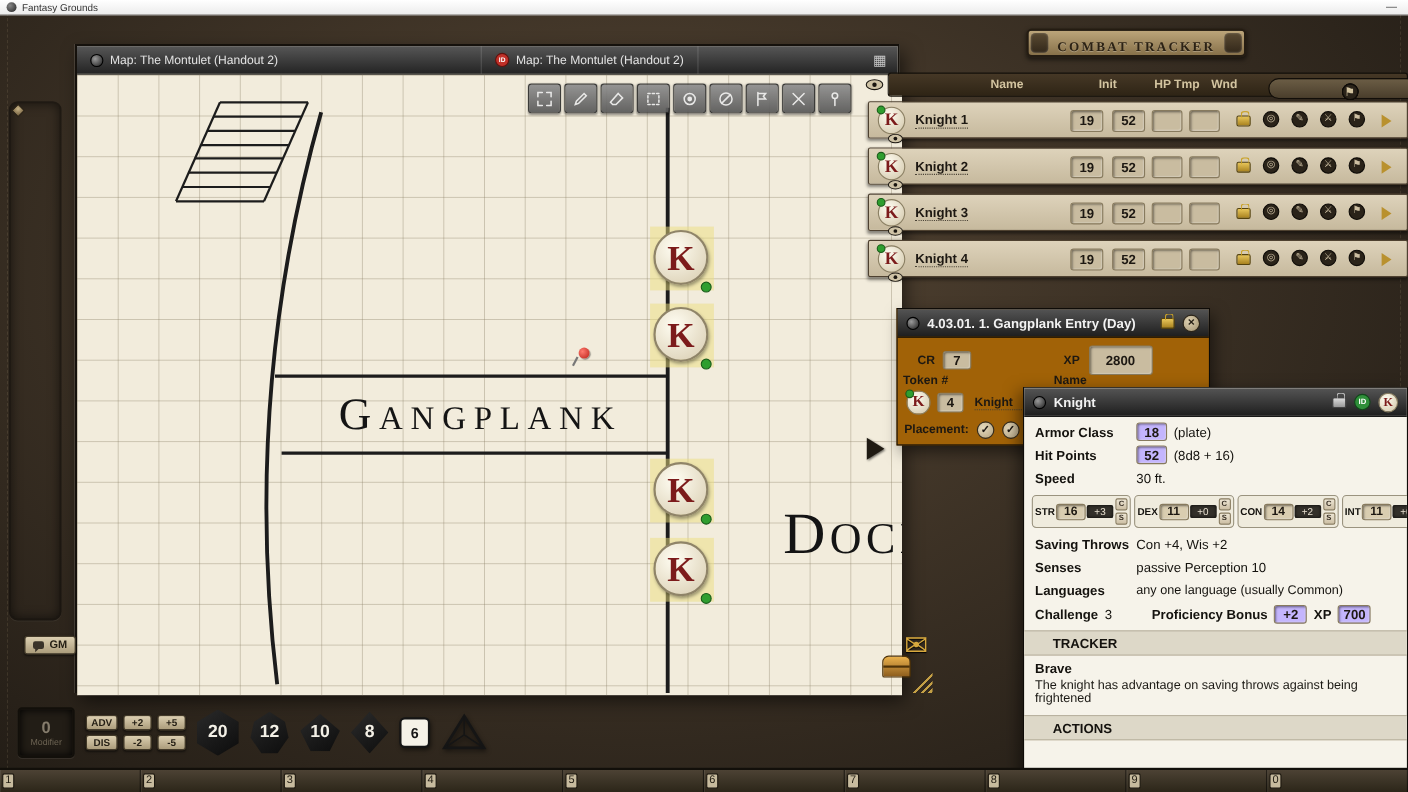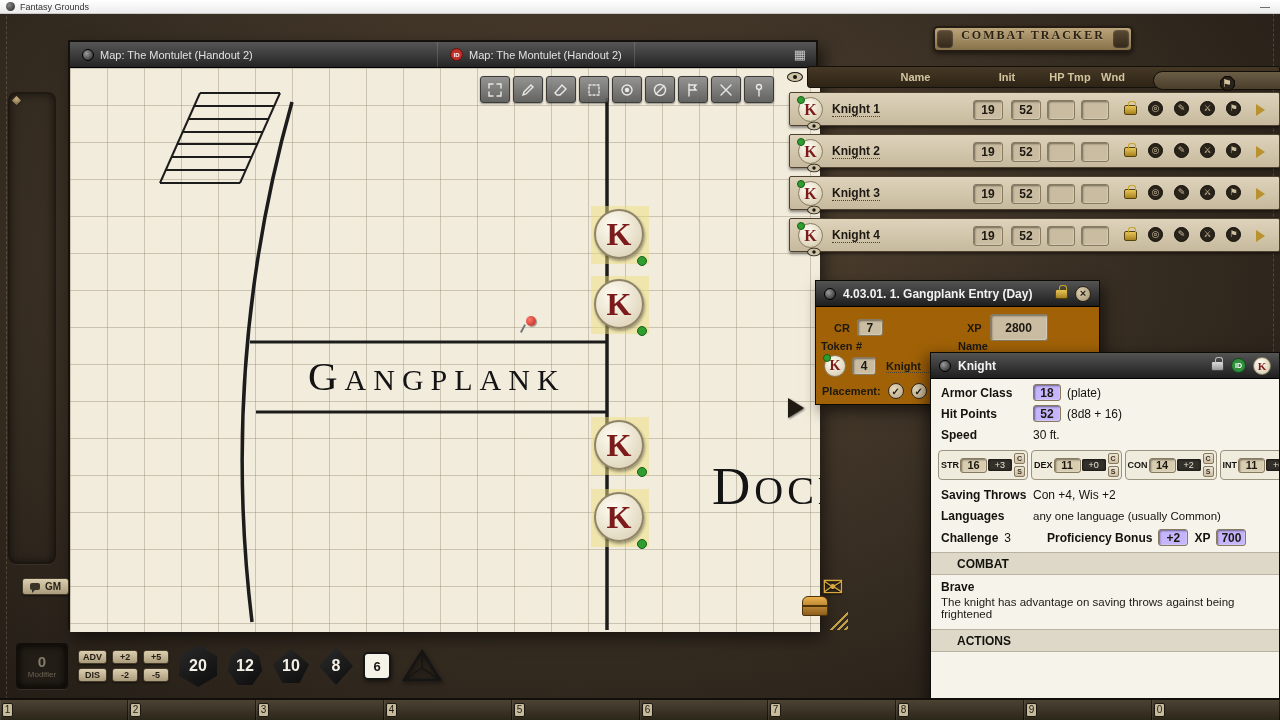--- a/index.html
+++ b/index.html
@@ -67,21 +67,21 @@
 
   .map-toolbar { position:absolute; top:34px; right:42px; display:flex; gap:3px; z-index:12; }
   .tool-btn { width:30px; height:27px; border:1px solid #2c2c2c; border-radius:3px;
     background:linear-gradient(#8d8d8d,#585858); display:flex; align-items:center; justify-content:center;
     box-shadow:0 1px 2px rgba(0,0,0,.45); cursor:pointer; opacity:.92; }
   .tool-btn svg { stroke:#e8e8e8; fill:none; stroke-width:1.4; stroke-linecap:round; }
 
   
   .tracker { position:absolute; left:783px; top:26px; width:497px; height:232px; z-index:20; }
   .ct-banner { position:absolute; left:150px; top:0; width:200px; height:26px; border:2px solid #241c12; border-radius:5px;
-    background:linear-gradient(#bca57a,#87714a); display:flex; align-items:flex-start; justify-content:center;
+    background:linear-gradient(#bca57a,#87714a); display:flex; align-items:flex-end; justify-content:center;
     box-shadow:0 2px 4px rgba(0,0,0,.5); cursor:move; }
   .ct-banner::before,.ct-banner::after { content:""; position:absolute; top:2px; bottom:2px; width:16px;
     background:linear-gradient(#5a4a32,#33281a); border-radius:4px;
     box-shadow: inset 0 0 2px rgba(255,255,255,.3); }
   .ct-banner::before{ left:2px; } .ct-banner::after{ right:2px; }
   .ct-title { font-family:"Liberation Serif",serif; font-weight:bold; font-size:12px; letter-spacing:2px; color:#2c2214;
     text-shadow:0 1px 0 rgba(255,255,255,.25); }
   .ct-header { position:absolute; left:24px; right:0; top:40px; height:22px;
     background:linear-gradient(#463826,#2e2415); border:1px solid #14100a; border-radius:3px; }
   .ct-header span { position:absolute; top:4px; font-size:11px; font-weight:bold; color:#d3c4a0; }
@@ -597,33 +597,37 @@
         <span class="ab-btn">S</span>
       </span>
     </div>
   </div>
 
   <div class="sb-row">
     <span class="sb-label">Saving Throws</span>
     <span>Con +4, Wis +2</span>
   </div>
   <div class="sb-row">
+    <span class="sb-label">Senses</span>
+    <span>passive Perception 10</span>
+  </div>
+  <div class="sb-row">
     <span class="sb-label">Languages</span>
     <span style="font-size:11.5px;">any one language (usually Common)</span>
   </div>
   <div class="sb-chal">
     <span style="font-weight:bold;">Challenge</span>
     <span>3</span>
     <span class="sb-prof">Proficiency Bonus</span>
     <span class="sunk sb-box">+2</span>
     <span style="font-weight:bold;">XP</span>
     <span class="sunk sb-box sb-xpbox">700</span>
   </div>
 
-  <div class="sb-section">COMBAT</div>
+  <div class="sb-section">TRACKER</div>
   <div class="sb-traitname">Brave</div>
   <div class="sb-traittext">The knight has advantage on saving throws against being frightened</div>
   <div class="sb-section">ACTIONS</div>
 </div>
 
 <div class="gm-btn">
   <span class="bubble"></span>
   <span>GM</span>
 </div>
 

